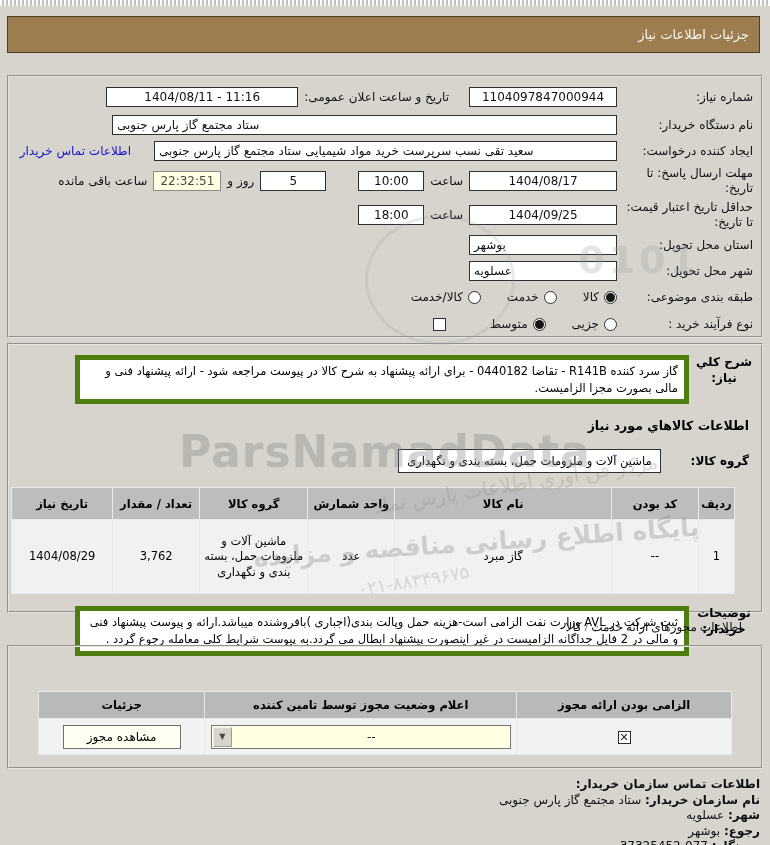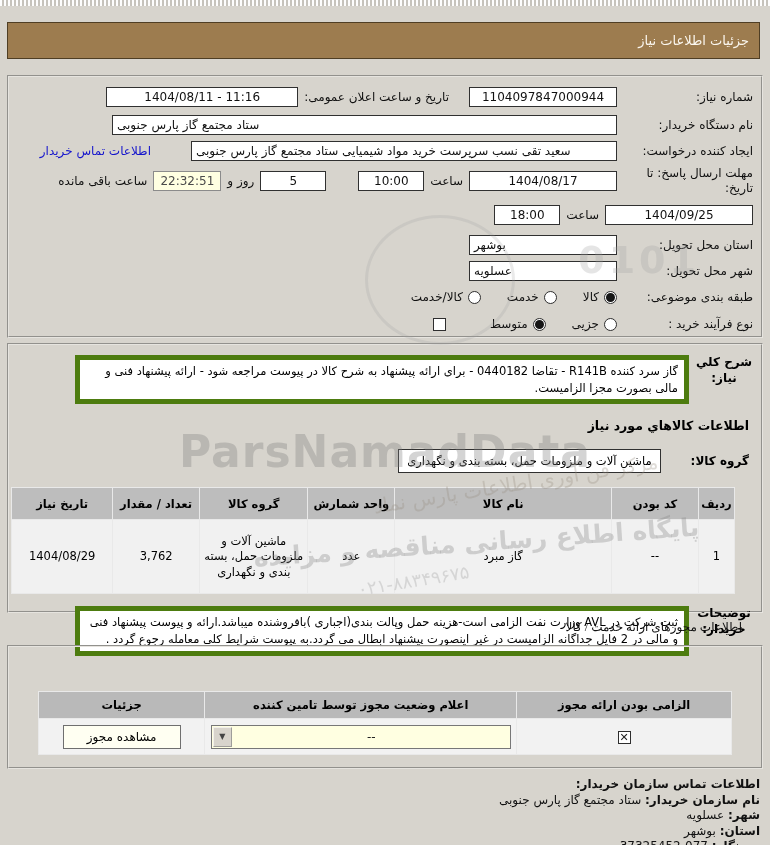--- a/index.html
+++ b/index.html
@@ -5,21 +5,21 @@
   * { margin:0; padding:0; box-sizing:border-box; }
   html,body { background:#d7d4cd; }
   body { font-family:"DejaVu Sans", sans-serif; }
   #stage { position:relative; width:770px; height:845px; background:#d7d4cd; overflow:hidden; direction:rtl; }
 
   
   .dots { position:absolute; top:0; left:0; right:0; height:6px;
     background:repeating-linear-gradient(90deg,#fdfdfd 0 2px,#c6c3bc 2px 4px); }
 
   
-  .titlebar { position:absolute; top:22px; right:10px; left:7px; height:37px;
+  .titlebar { position:absolute; top:16px; right:10px; left:7px; height:37px;
     background:#9d7c4f; border:1px solid #4f3e24; color:#fbf7ef; display:flex;
     align-items:center; padding:0 10px; font-size:13px; }
 
   .panel { position:absolute; right:7px; left:7px; border:2px groove #e6e4df; }
   .panel1 { top:75px; height:263px; padding:5px 8px 0 8px; }
   .panel2 { top:343px; height:270px; padding:8px 8px 0 8px; }
   .panel3 { top:645px; height:124px; }
 
   .f-row { display:flex; align-items:center; min-height:26px; font-size:12px; color:#111; }
   .f-label { width:136px; text-align:right; padding-left:8px; line-height:1.25; font-size:12px; }
@@ -105,36 +105,37 @@
       <span class="box ltr" style="width:192px; justify-content:center;">1404/08/11 - 11:16</span>
     </div>
 
     <div class="f-row">
       <span class="f-label">نام دستگاه خریدار:</span>
       <span class="box rt" style="width:505px;">ستاد مجتمع گاز پارس جنوبی</span>
     </div>
 
     <div class="f-row">
       <span class="f-label">ایجاد کننده درخواست:</span>
-      <span class="box rt" style="width:426px;margin-left:17px;">سعید تقی نسب سرپرست خرید مواد شیمیایی ستاد مجتمع گاز پارس جنوبی</span>
+      <span class="box rt" style="width:463px;">سعید تقی نسب سرپرست خرید مواد شیمیایی ستاد مجتمع گاز پارس جنوبی</span>
       <span class="link">اطلاعات تماس خریدار</span>
     </div>
 
     <div class="f-row" style="min-height:34px;">
       <span class="f-label">مهلت ارسال پاسخ: تا تاریخ:</span>
       <span class="box" style="width:148px;">1404/08/17</span>
       <span class="mini-label">ساعت</span>
       <span class="box" style="width:66px;">10:00</span>
       <span class="box" style="width:66px; margin-right:32px;">5</span>
       <span class="mini-label">روز و</span>
       <span class="timer">22:32:51</span>
       <span class="mini-label">ساعت باقی مانده</span>
     </div>
 
     <div class="f-row" style="min-height:34px;">
+      <span class="f-label">حداقل تاریخ اعتبار قیمت: تا تاریخ:</span>
       <span class="box" style="width:148px;">1404/09/25</span>
       <span class="mini-label">ساعت</span>
       <span class="box" style="width:66px;">18:00</span>
     </div>
 
     <div class="f-row">
       <span class="f-label">استان محل تحویل:</span>
       <span class="box rt" style="width:148px;">بوشهر</span>
     </div>
 
@@ -266,21 +267,21 @@
     <div class="lbl">اطلاعات تماس سازمان خریدار:</div>
     <div>
       <span class="lbl">نام سازمان خریدار:</span>
       <span>ستاد مجتمع گاز پارس جنوبی</span>
     </div>
     <div>
       <span class="lbl">شهر:</span>
       <span>عسلویه</span>
     </div>
     <div>
-      <span class="lbl">استان:</span>
+      <span class="lbl">رجوع:</span>
       <span>بوشهر</span>
     </div>
     <div>
       <span class="lbl">دورنگار:</span>
       <span class="ltr">37325452-077</span>
     </div>
   </div>
 
   <div class="wm wm-circle"></div>
   <div class="wm wm-digits">0101</div>

